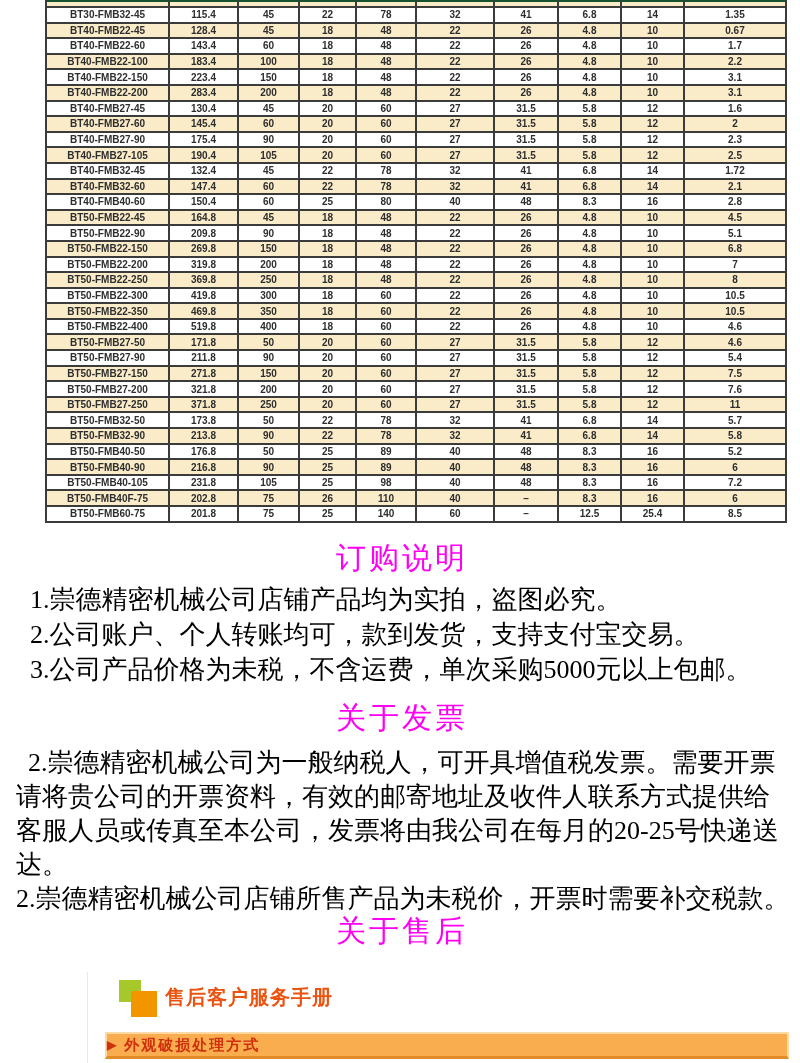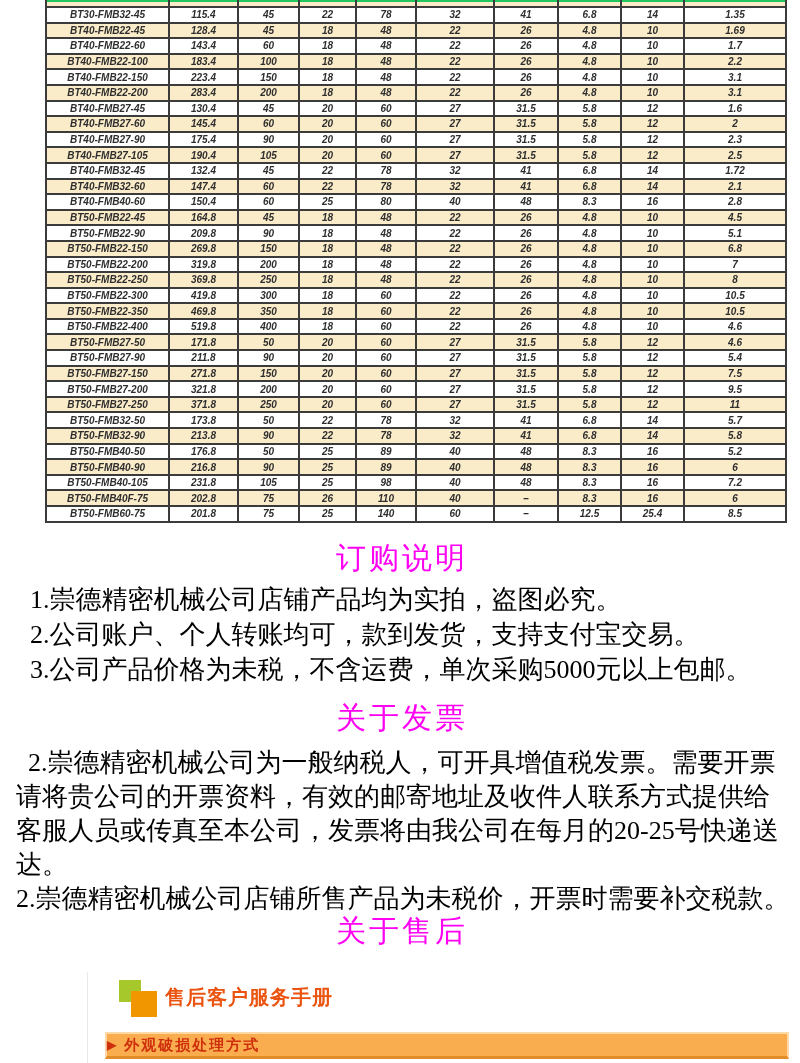--- a/index.html
+++ b/index.html
@@ -1,21 +1,21 @@
 <!DOCTYPE html>
 <html><head>
 <meta charset="utf-8">
 <style>
   html,body{margin:0;padding:0;background:#fff;}
   .page{position:relative;width:800px;height:1063px;background:#fff;overflow:hidden;
         font-family:"Liberation Sans",sans-serif;}
 
   
   table.spec{position:absolute;left:45px;top:0;width:740px;border-collapse:collapse;
-             table-layout:fixed;border:2px solid #22c55e;font-style:italic;}
+             table-layout:fixed;border:2px solid #14532d;}
   table.spec td{border:2px solid #3b3b3b;padding:0;text-align:center;height:13.6px;
                 line-height:13px;font-size:10px;font-weight:bold;color:#2e2e2e;
                 overflow:hidden;white-space:nowrap;background:#fff;}
   table.spec tr.cream td{background:#FAEBC9;}
   table.spec tr.partial td{height:4px;border-top:none;background:#FAEBC9;}
 
   
   .sec-title{position:absolute;left:0;width:800px;text-align:center;margin:2px;
              font-family:"Liberation Serif","DejaVu Serif",serif;font-weight:normal;
              font-size:30px;letter-spacing:3px;color:#FF00F2;}
@@ -84,21 +84,21 @@
         <tr class="cream">
           <td>BT40-FMB22-45</td>
           <td>128.4</td>
           <td>45</td>
           <td>18</td>
           <td>48</td>
           <td>22</td>
           <td>26</td>
           <td>4.8</td>
           <td>10</td>
-          <td>1.69</td>
+          <td>0.67</td>
         </tr>
         <tr class="white">
           <td>BT40-FMB22-60</td>
           <td>143.4</td>
           <td>60</td>
           <td>18</td>
           <td>48</td>
           <td>22</td>
           <td>26</td>
           <td>4.8</td>
@@ -360,21 +360,21 @@
         <tr class="white">
           <td>BT50-FMB27-200</td>
           <td>321.8</td>
           <td>200</td>
           <td>20</td>
           <td>60</td>
           <td>27</td>
           <td>31.5</td>
           <td>5.8</td>
           <td>12</td>
-          <td>9.5</td>
+          <td>7.6</td>
         </tr>
         <tr class="cream">
           <td>BT50-FMB27-250</td>
           <td>371.8</td>
           <td>250</td>
           <td>20</td>
           <td>60</td>
           <td>27</td>
           <td>31.5</td>
           <td>5.8</td>

